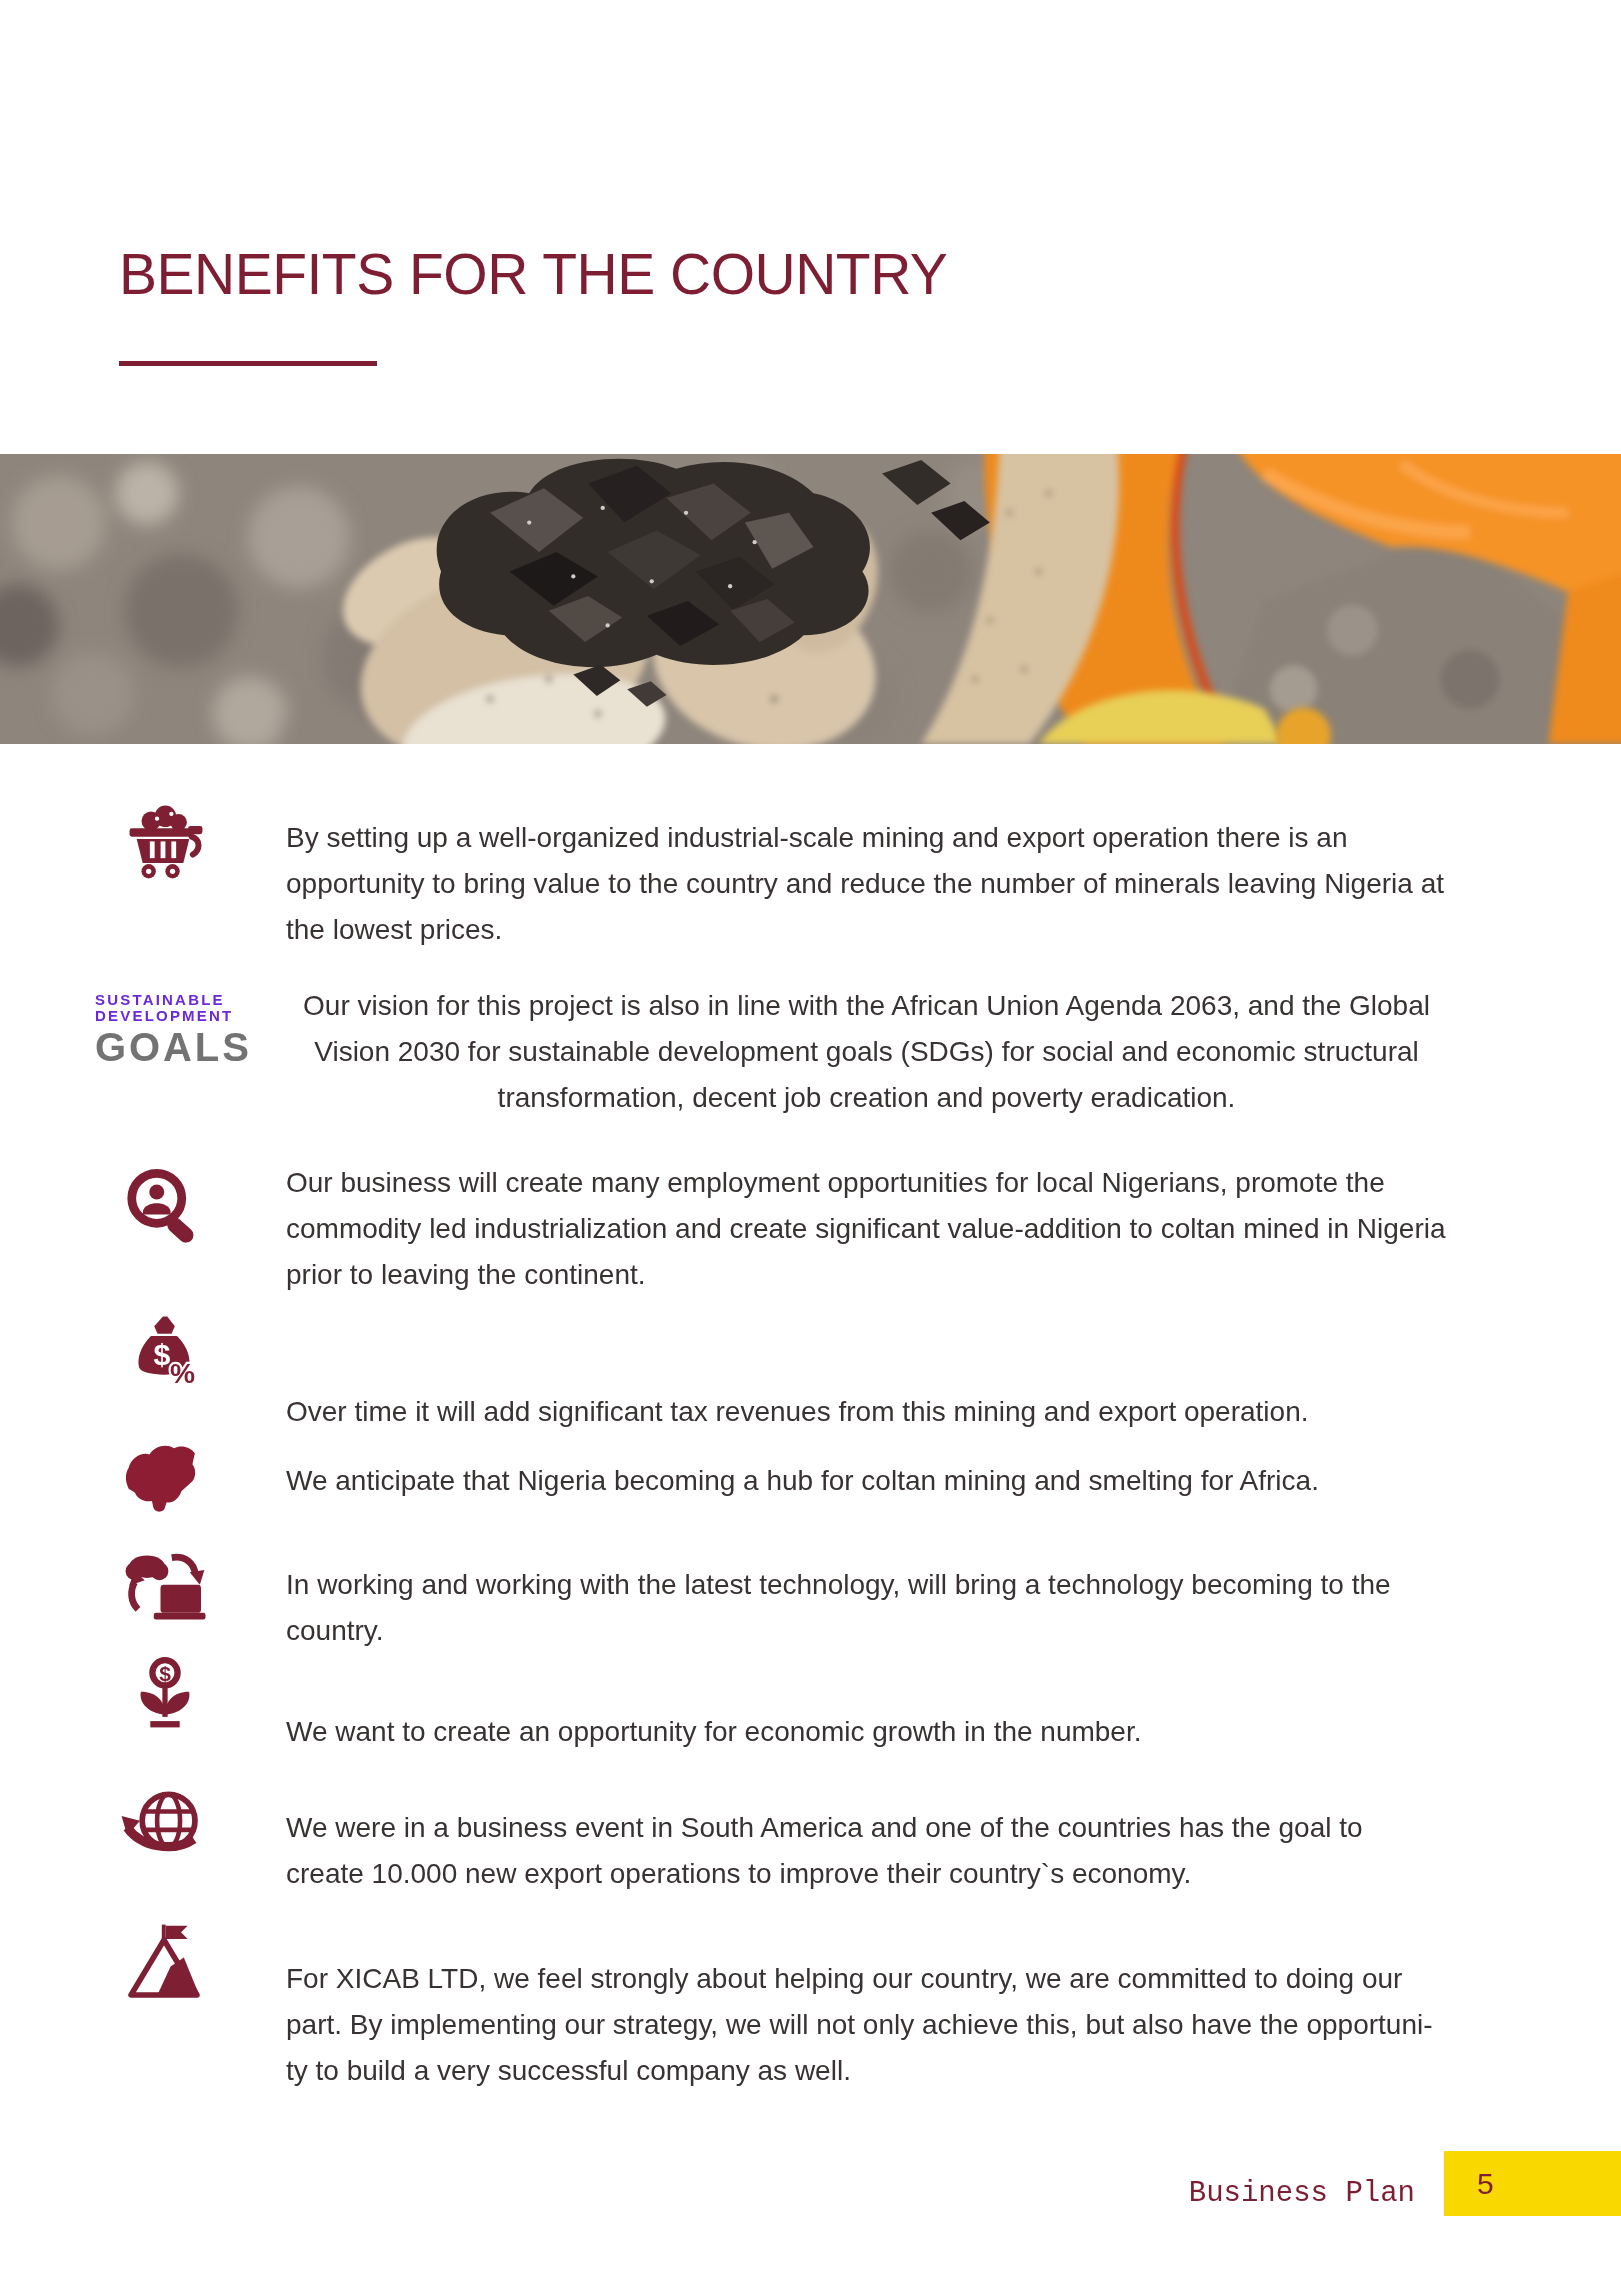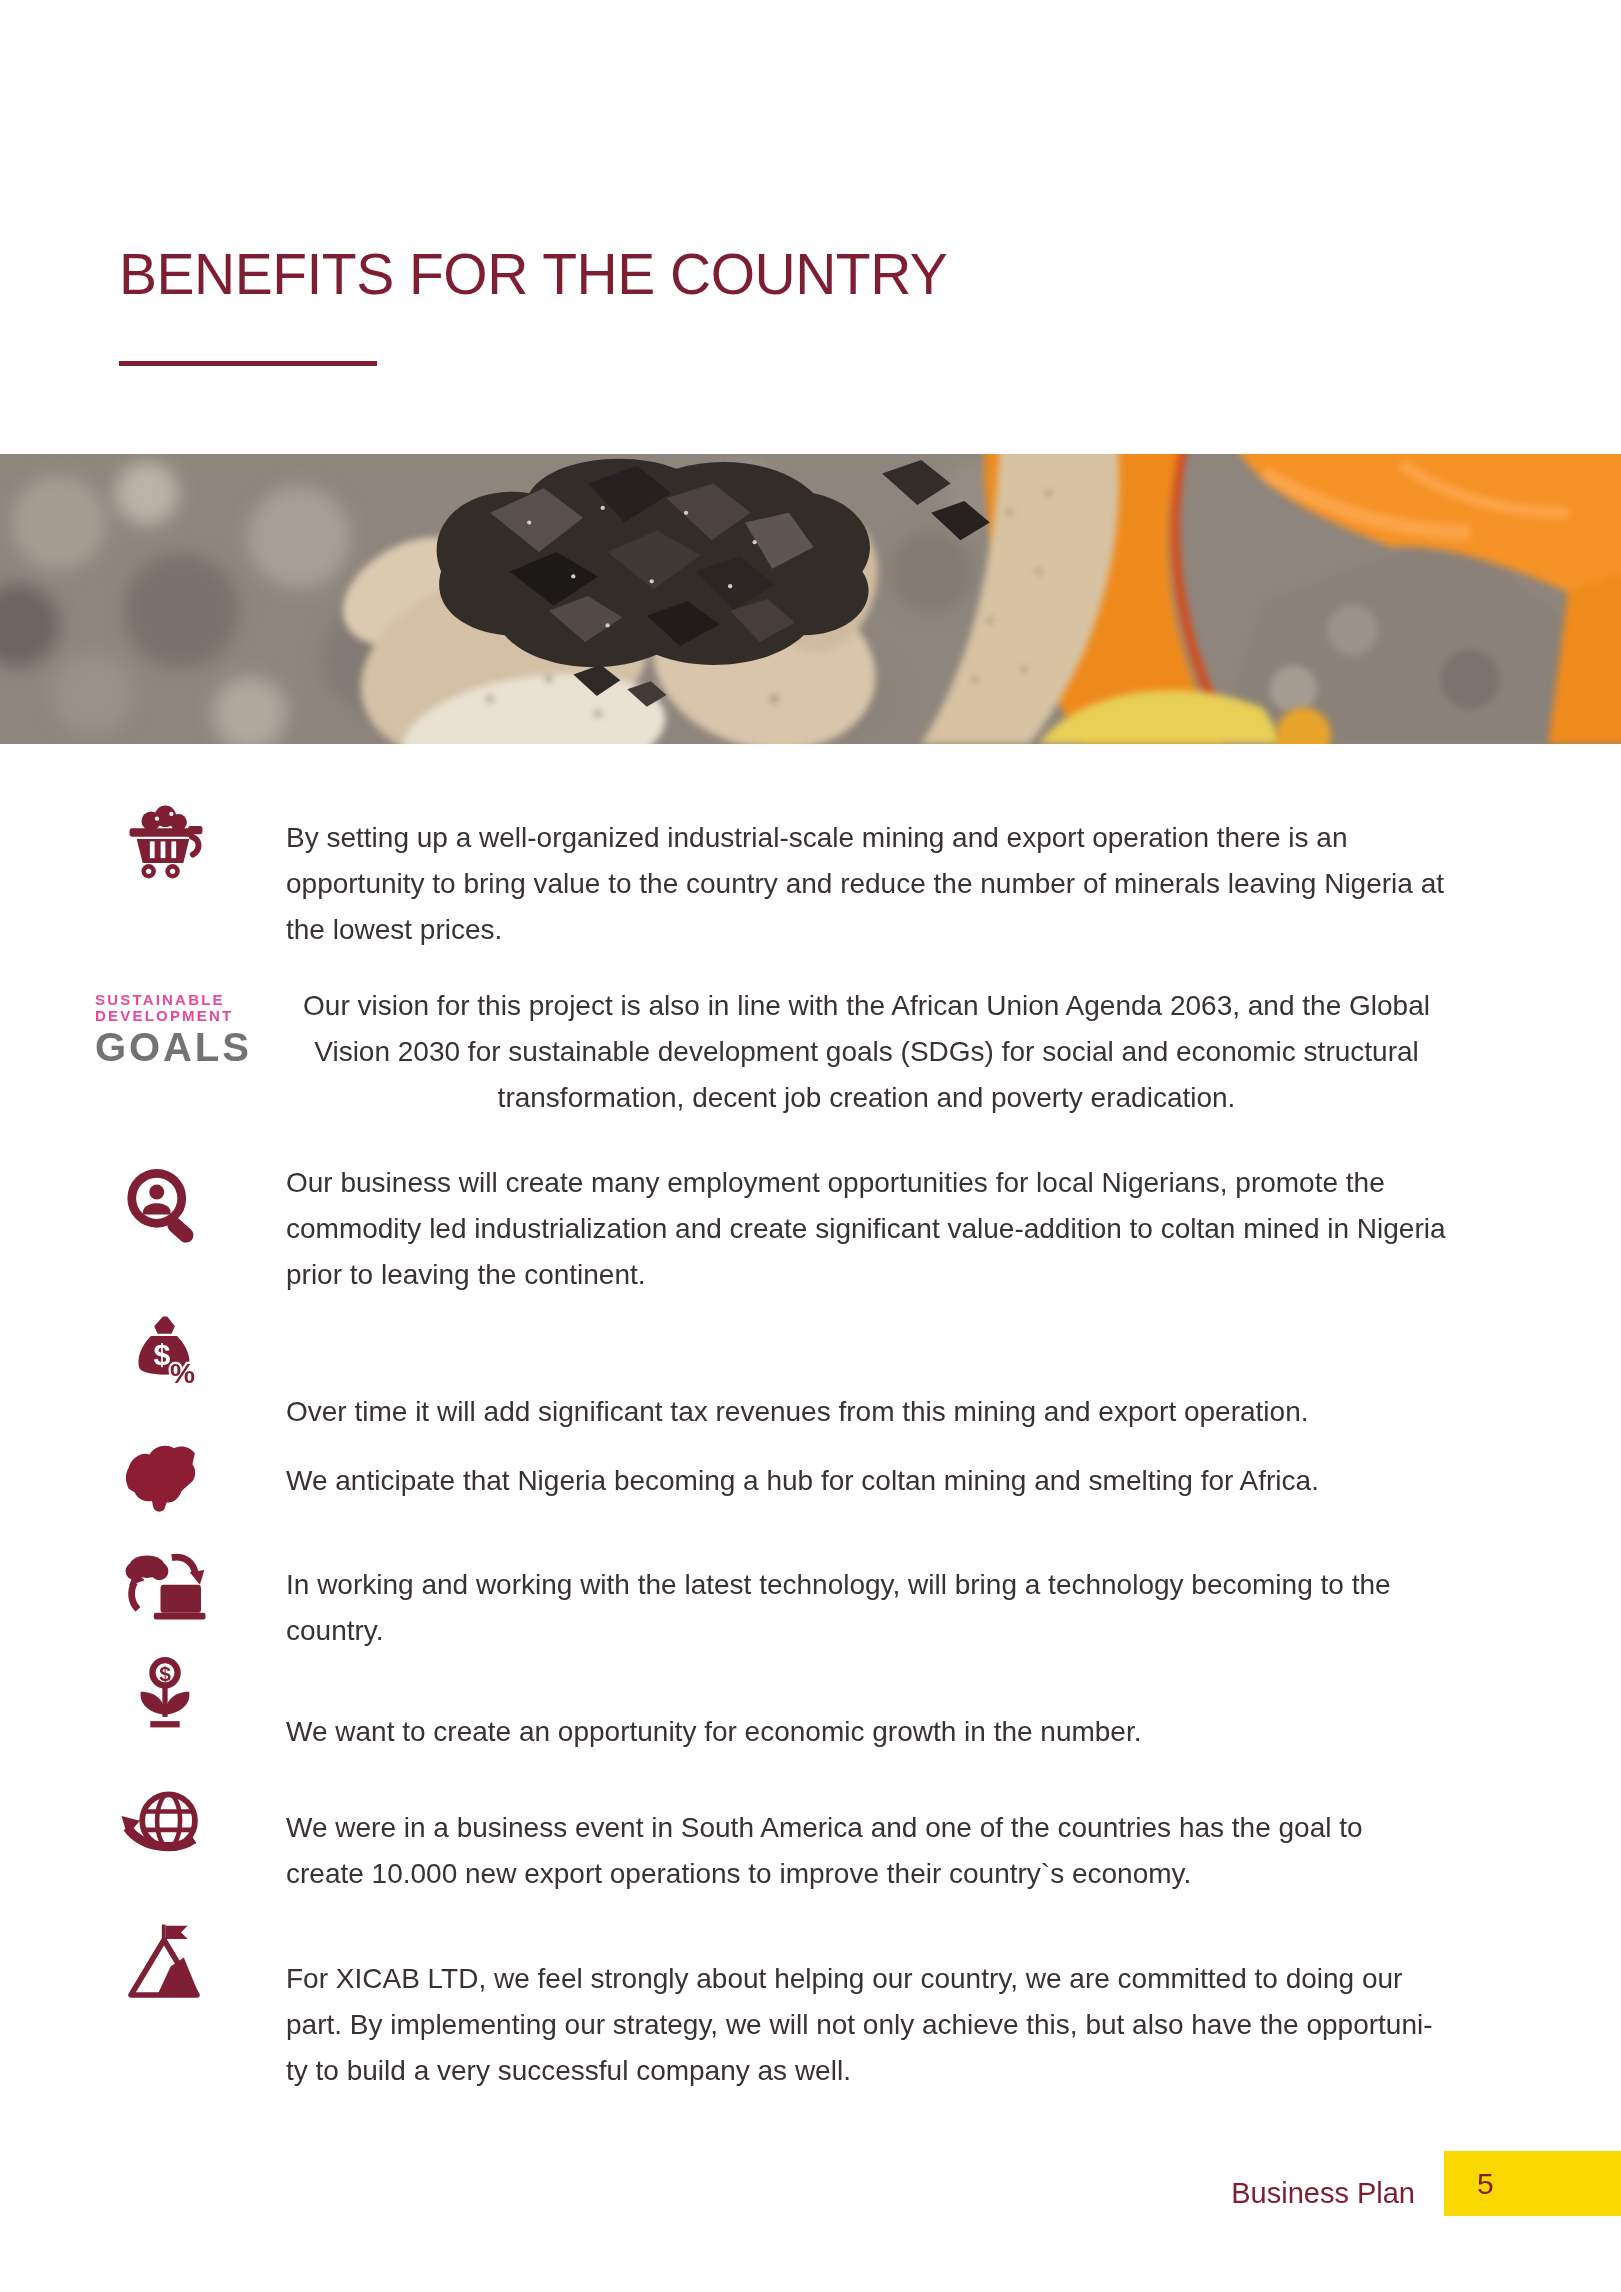--- a/index.html
+++ b/index.html
@@ -17,28 +17,28 @@
   }
   .hero{position:absolute;left:0;top:454px;width:1621px;height:290px;}
   .benefit-icon{position:absolute;}
   .benefit-text{
     position:absolute;left:286px;width:1161px;
     font-size:28px;line-height:46px;color:#383232;
   }
   .sdg-logo{position:absolute;left:95px;top:992px;width:147px;line-height:1.05;}
   .sdg-small{
     display:block;font-size:15px;font-weight:bold;letter-spacing:2.2px;
-    color:#ec4899;white-space:nowrap;
+    color:#6d28d9;white-space:nowrap;
   }
   .sdg-big{
     display:block;font-size:40px;font-weight:bold;letter-spacing:2.9px;
     color:#737373;margin-top:2px;white-space:nowrap;
   }
   .footer-label{
-    position:absolute;right:206px;top:2177px;font-size:29px;color:#7D1E32;white-space:nowrap;
+    position:absolute;right:206px;top:2177px;font-size:29px;color:#7D1E32;white-space:nowrap;font-family:Liberation Mono, monospace;
   }
   .page-badge{
     position:absolute;left:1444px;top:2151px;width:177px;height:65px;background:#F9D800;
   }
   .page-badge-number{
     display:block;padding-left:33px;font-size:30px;line-height:65px;color:#7D1E32;
   }
 </style>
 </head>
 <body>

